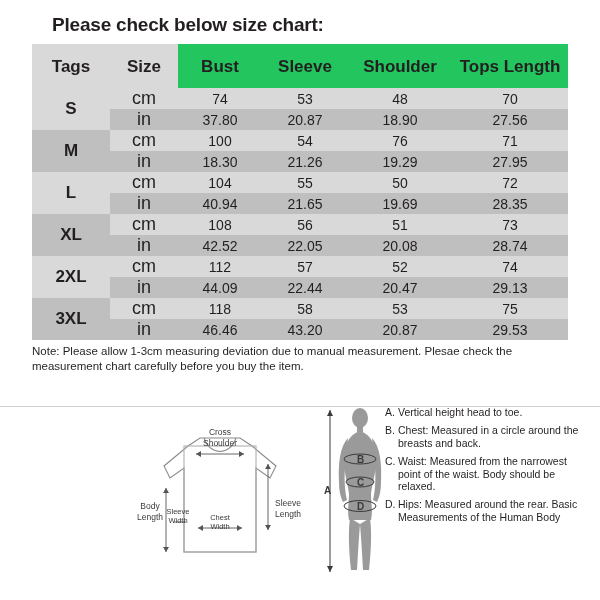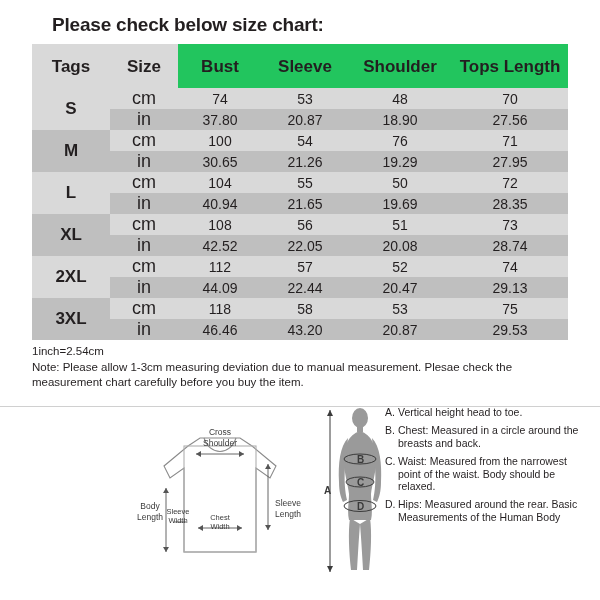--- a/index.html
+++ b/index.html
@@ -183,21 +183,21 @@
       <tr class="rowA">
         <td class="tagcell shade" rowspan="2">M</td>
         <td class="unitcell">cm</td>
         <td class="valcell">100</td>
         <td class="valcell">54</td>
         <td class="valcell">76</td>
         <td class="valcell">71</td>
       </tr>
       <tr class="rowB">
         <td class="unitcell">in</td>
-        <td class="valcell">30.65</td>
+        <td class="valcell">18.30</td>
         <td class="valcell">21.26</td>
         <td class="valcell">19.29</td>
         <td class="valcell">27.95</td>
       </tr>
 
       <tr class="rowA">
         <td class="tagcell" rowspan="2">L</td>
         <td class="unitcell">cm</td>
         <td class="valcell">104</td>
         <td class="valcell">55</td>
@@ -256,21 +256,20 @@
         <td class="unitcell">in</td>
         <td class="valcell">46.46</td>
         <td class="valcell">43.20</td>
         <td class="valcell">20.87</td>
         <td class="valcell">29.53</td>
       </tr>
     </tbody>
   </table>
 
   <div class="notes">
-    <div class="line1">1inch=2.54cm</div>
     <div>Note: Please allow 1-3cm measuring deviation due to manual measurement. Plesae check the</div>
     <div>measurement chart carefully before you buy the item.</div>
   </div>
 
   <div class="divider" style="top:396px;"></div>
 
   <div class="lower">
 
     <svg class="fig-sweater" viewBox="0 0 180 180">
       <g stroke="#8a8a8a" stroke-width="1.1" fill="none">

